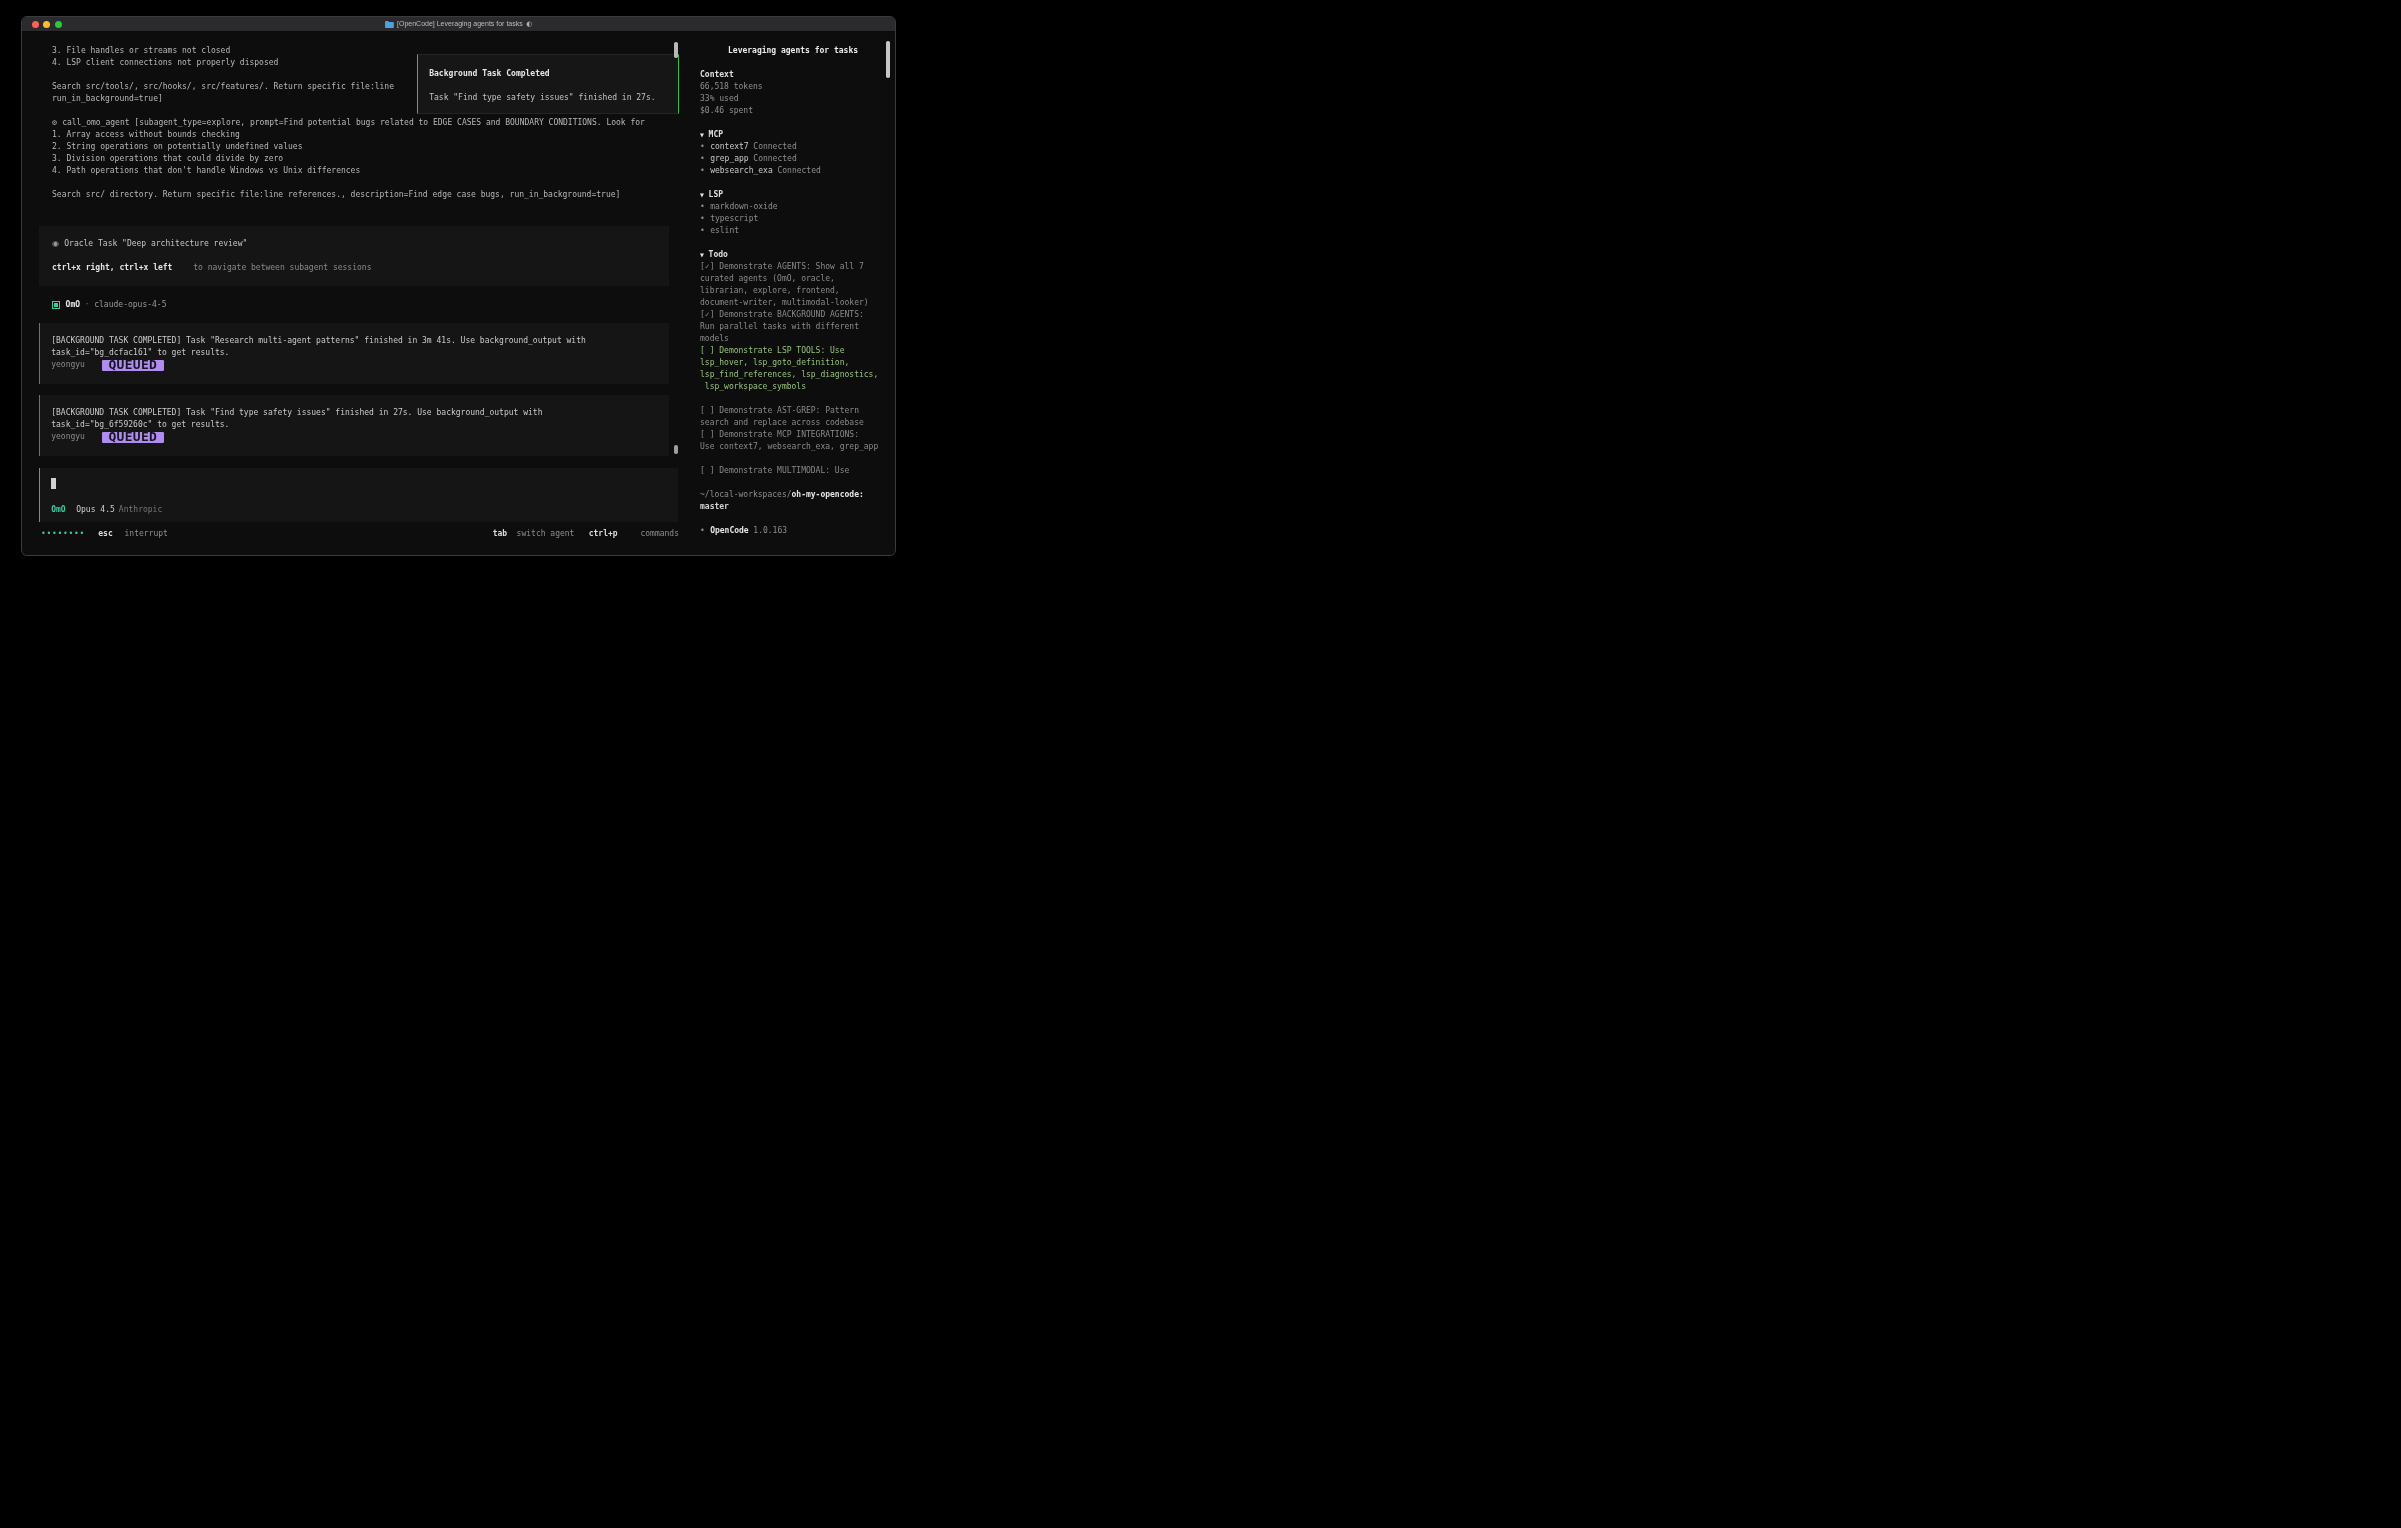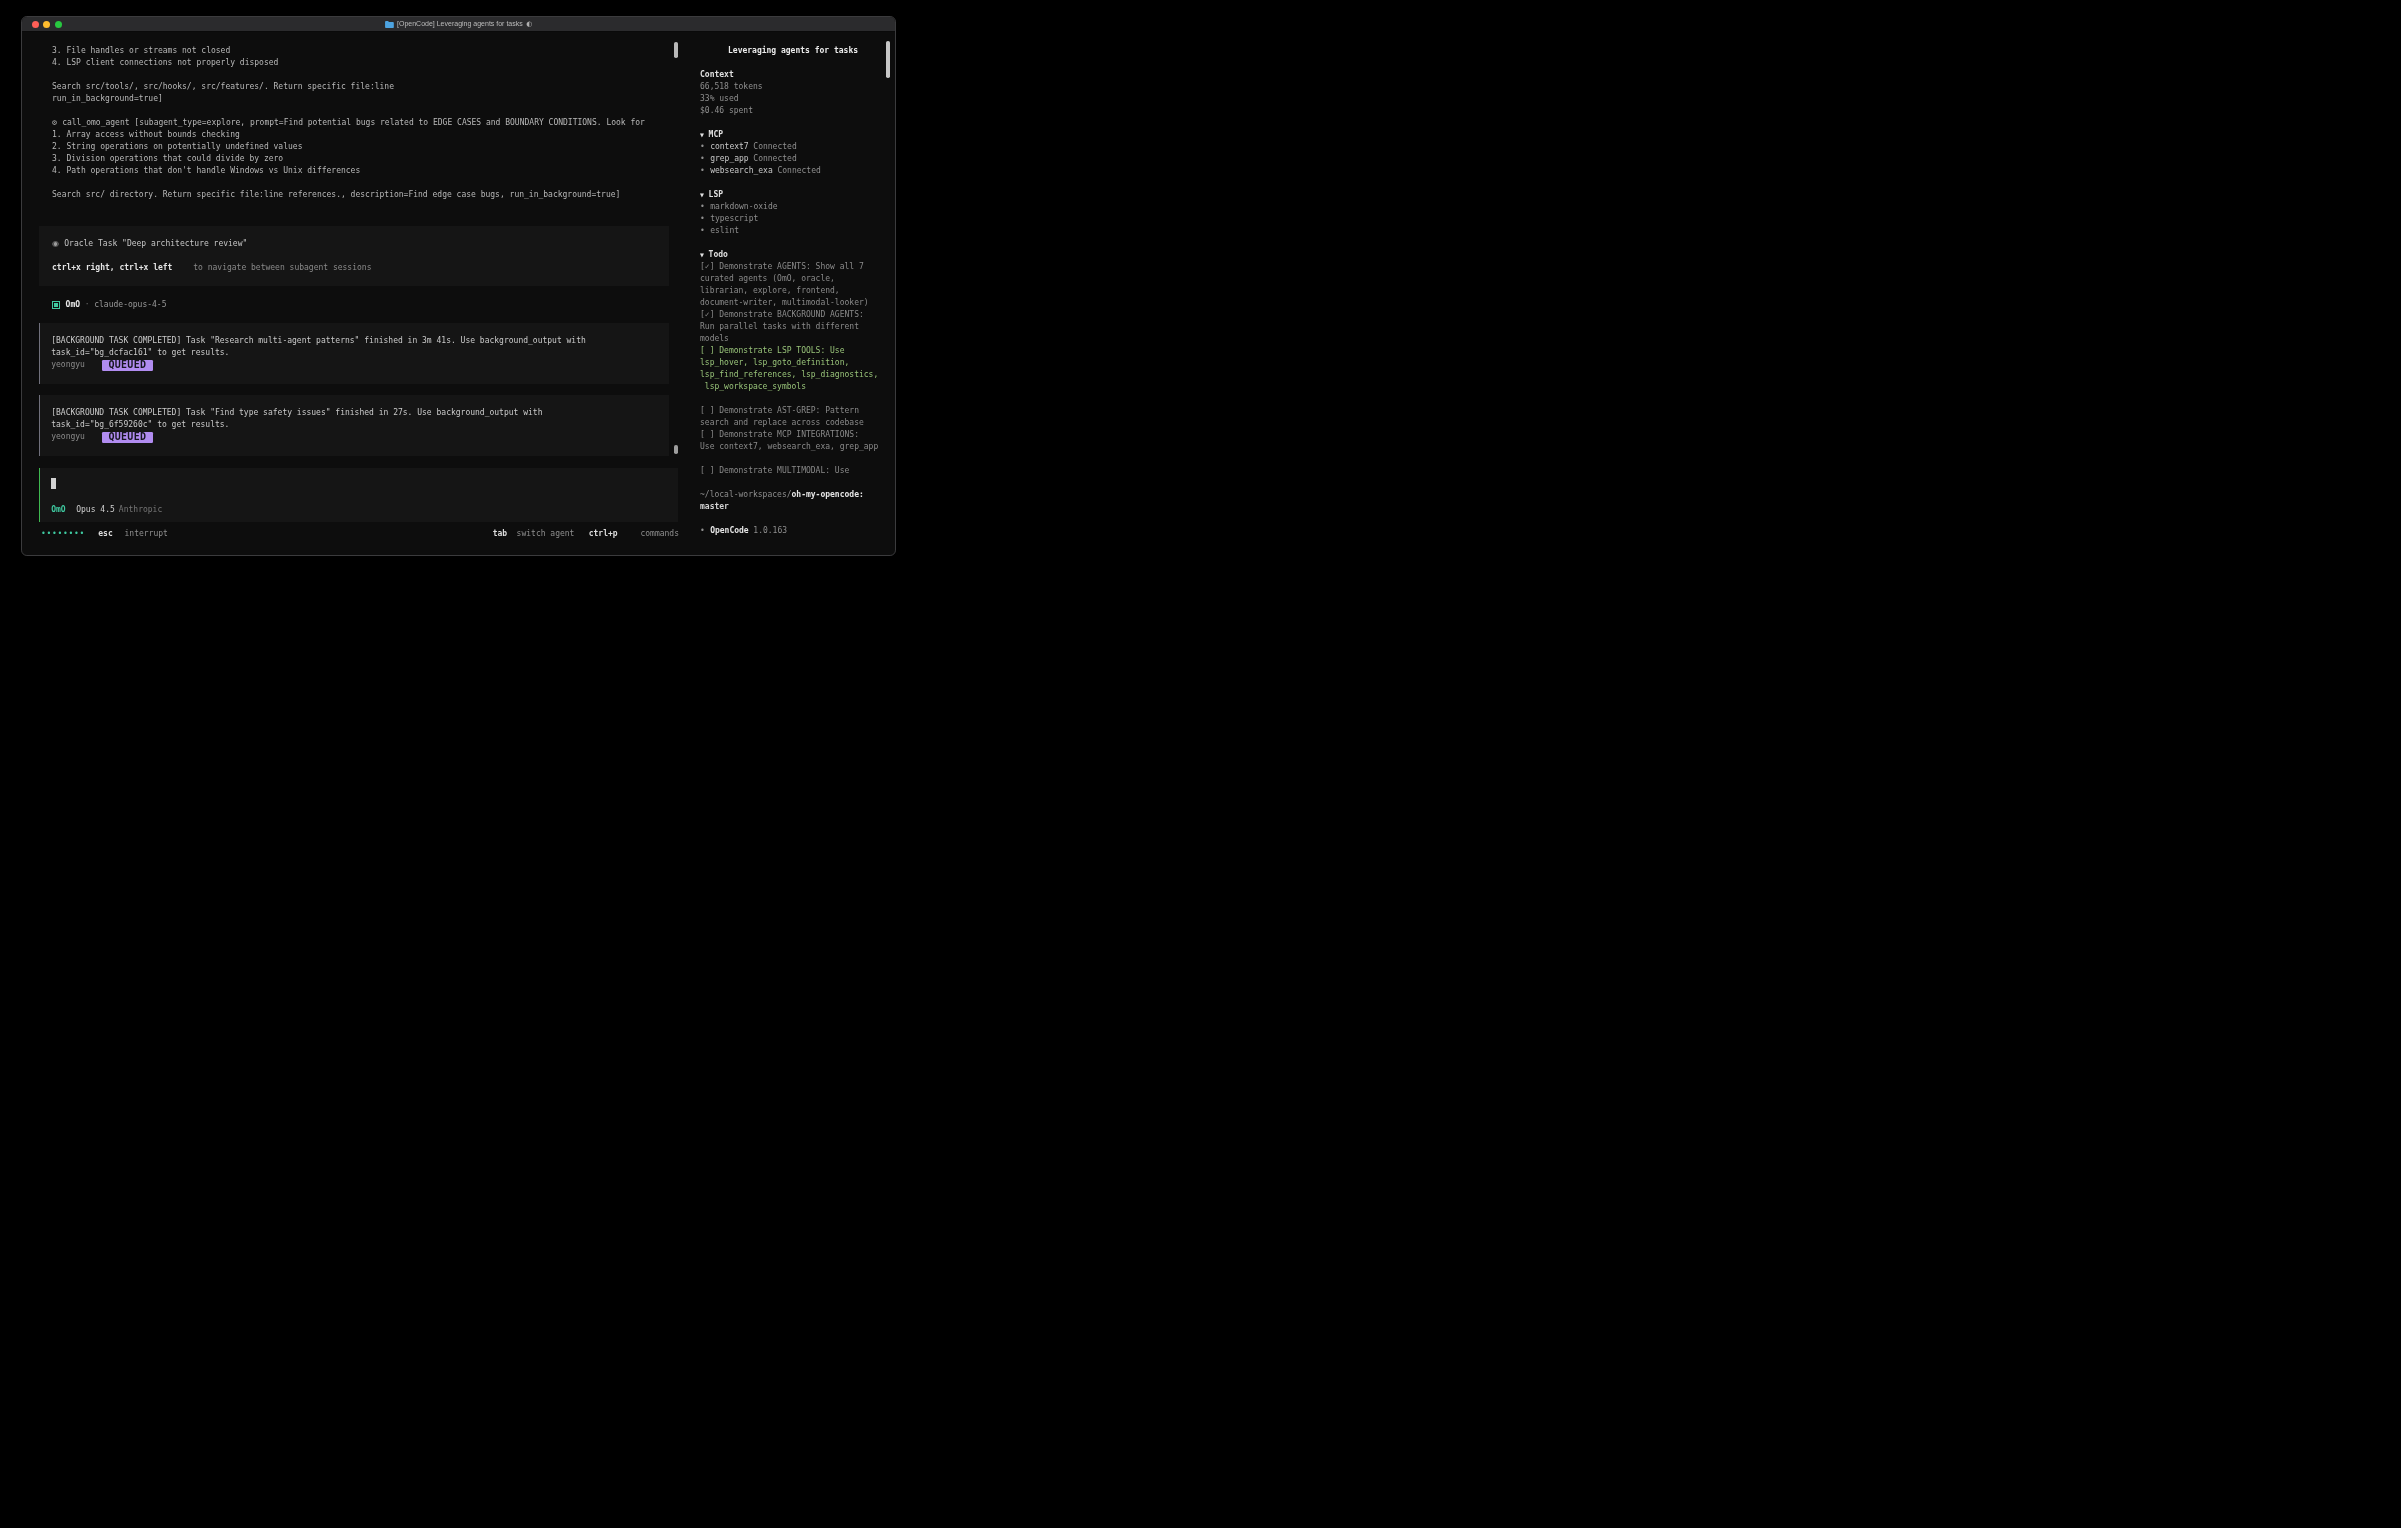--- a/index.html
+++ b/index.html
@@ -41,21 +41,21 @@
   .agent-icon { width:7.7px; height:7.7px; border:0.9px solid #3fc9a0; position:relative; display:inline-block; margin-right:5.9px; }
   .agent-icon::after { content:""; position:absolute; inset:1.2px; background:#3fc9a0; }
   .agent-name { font-weight:bold; color:#e8e8e8; }
   .agent-sep { color:#6e6e6e; margin:0 4.7px; }
   .agent-model { color:#9a9a9a; }
   
   .msg { position:absolute; left:17px; width:630px; height:61px; background:#151515; border-left:1.8px solid #70707c; padding:11.8px 0 0 11.2px; color:#cbcbcb; }
   .msg1 { top:306px; } .msg2 { top:378px; }
   .msg-footer { display:flex; align-items:center; margin-top:0.6px; height:12px; }
   .author { color:#8a8a8a; margin-right:17px; }
-  .badge { background:#b18cf0; color:#16161f; font-weight:bold; font-size:10px; padding:0 6.5px; height:10.6px; display:inline-flex; align-items:center; border-radius:1.2px; letter-spacing:0.3px; }
+  .badge { background:#b18cf0; color:#16161f; font-weight:bold; font-size:13px; padding:0 6.5px; height:10.6px; display:inline-flex; align-items:center; border-radius:1.2px; letter-spacing:0.3px; }
   
   .input-box { position:absolute; left:17px; top:451px; width:639px; height:54px; background:#151515; border-left:1.8px solid #3fb950; padding:9.5px 0 0 11.2px; }
   .cursor { width:5.3px; height:11.2px; background:#d2d2d2; }
   .model-row { position:absolute; left:11.2px; top:36px; display:flex; align-items:center; }
   .m-agent { color:#3fc9a0; font-weight:bold; }
   .m-model { margin-left:10.6px; color:#d0d0d0; }
   .m-provider { margin-left:4.1px; color:#767676; }
   
   .statusbar { position:absolute; left:19px; top:511px; width:638px; display:flex; justify-content:space-between; }
   .dots { color:#3fc9a0; letter-spacing:0.7px; }
@@ -113,20 +113,24 @@
       <div class="line"></div>
       <div class="line"><span class="gear">⚙</span><span>call_omo_agent [subagent_type=explore, prompt=Find potential bugs related to EDGE CASES and BOUNDARY CONDITIONS. Look for</span></div>
       <div class="line">1. Array access without bounds checking</div>
       <div class="line">2. String operations on potentially undefined values</div>
       <div class="line">3. Division operations that could divide by zero</div>
       <div class="line">4. Path operations that don't handle Windows vs Unix differences</div>
       <div class="line"></div>
       <div class="line">Search src/ directory. Return specific file:line references., description=Find edge case bugs, run_in_background=true]</div>
     </div>
 
+    <div class="toast">
+      <div class="toast-title">Background Task Completed</div>
+      <div class="toast-body">Task "Find type safety issues" finished in 27s.</div>
+    </div>
 
     <div class="oracle">
       <div class="line"><span class="o-icon">◉</span><span class="o-title">Oracle Task "Deep architecture review"</span></div>
       <div class="line o-hint"><span class="keys">ctrl+x right, ctrl+x left</span><span class="dim"> to navigate between subagent sessions</span></div>
     </div>
 
     <div class="agent-head">
       <span class="agent-icon"></span>
       <span class="agent-name">OmO</span>
       <span class="agent-sep">·</span>

